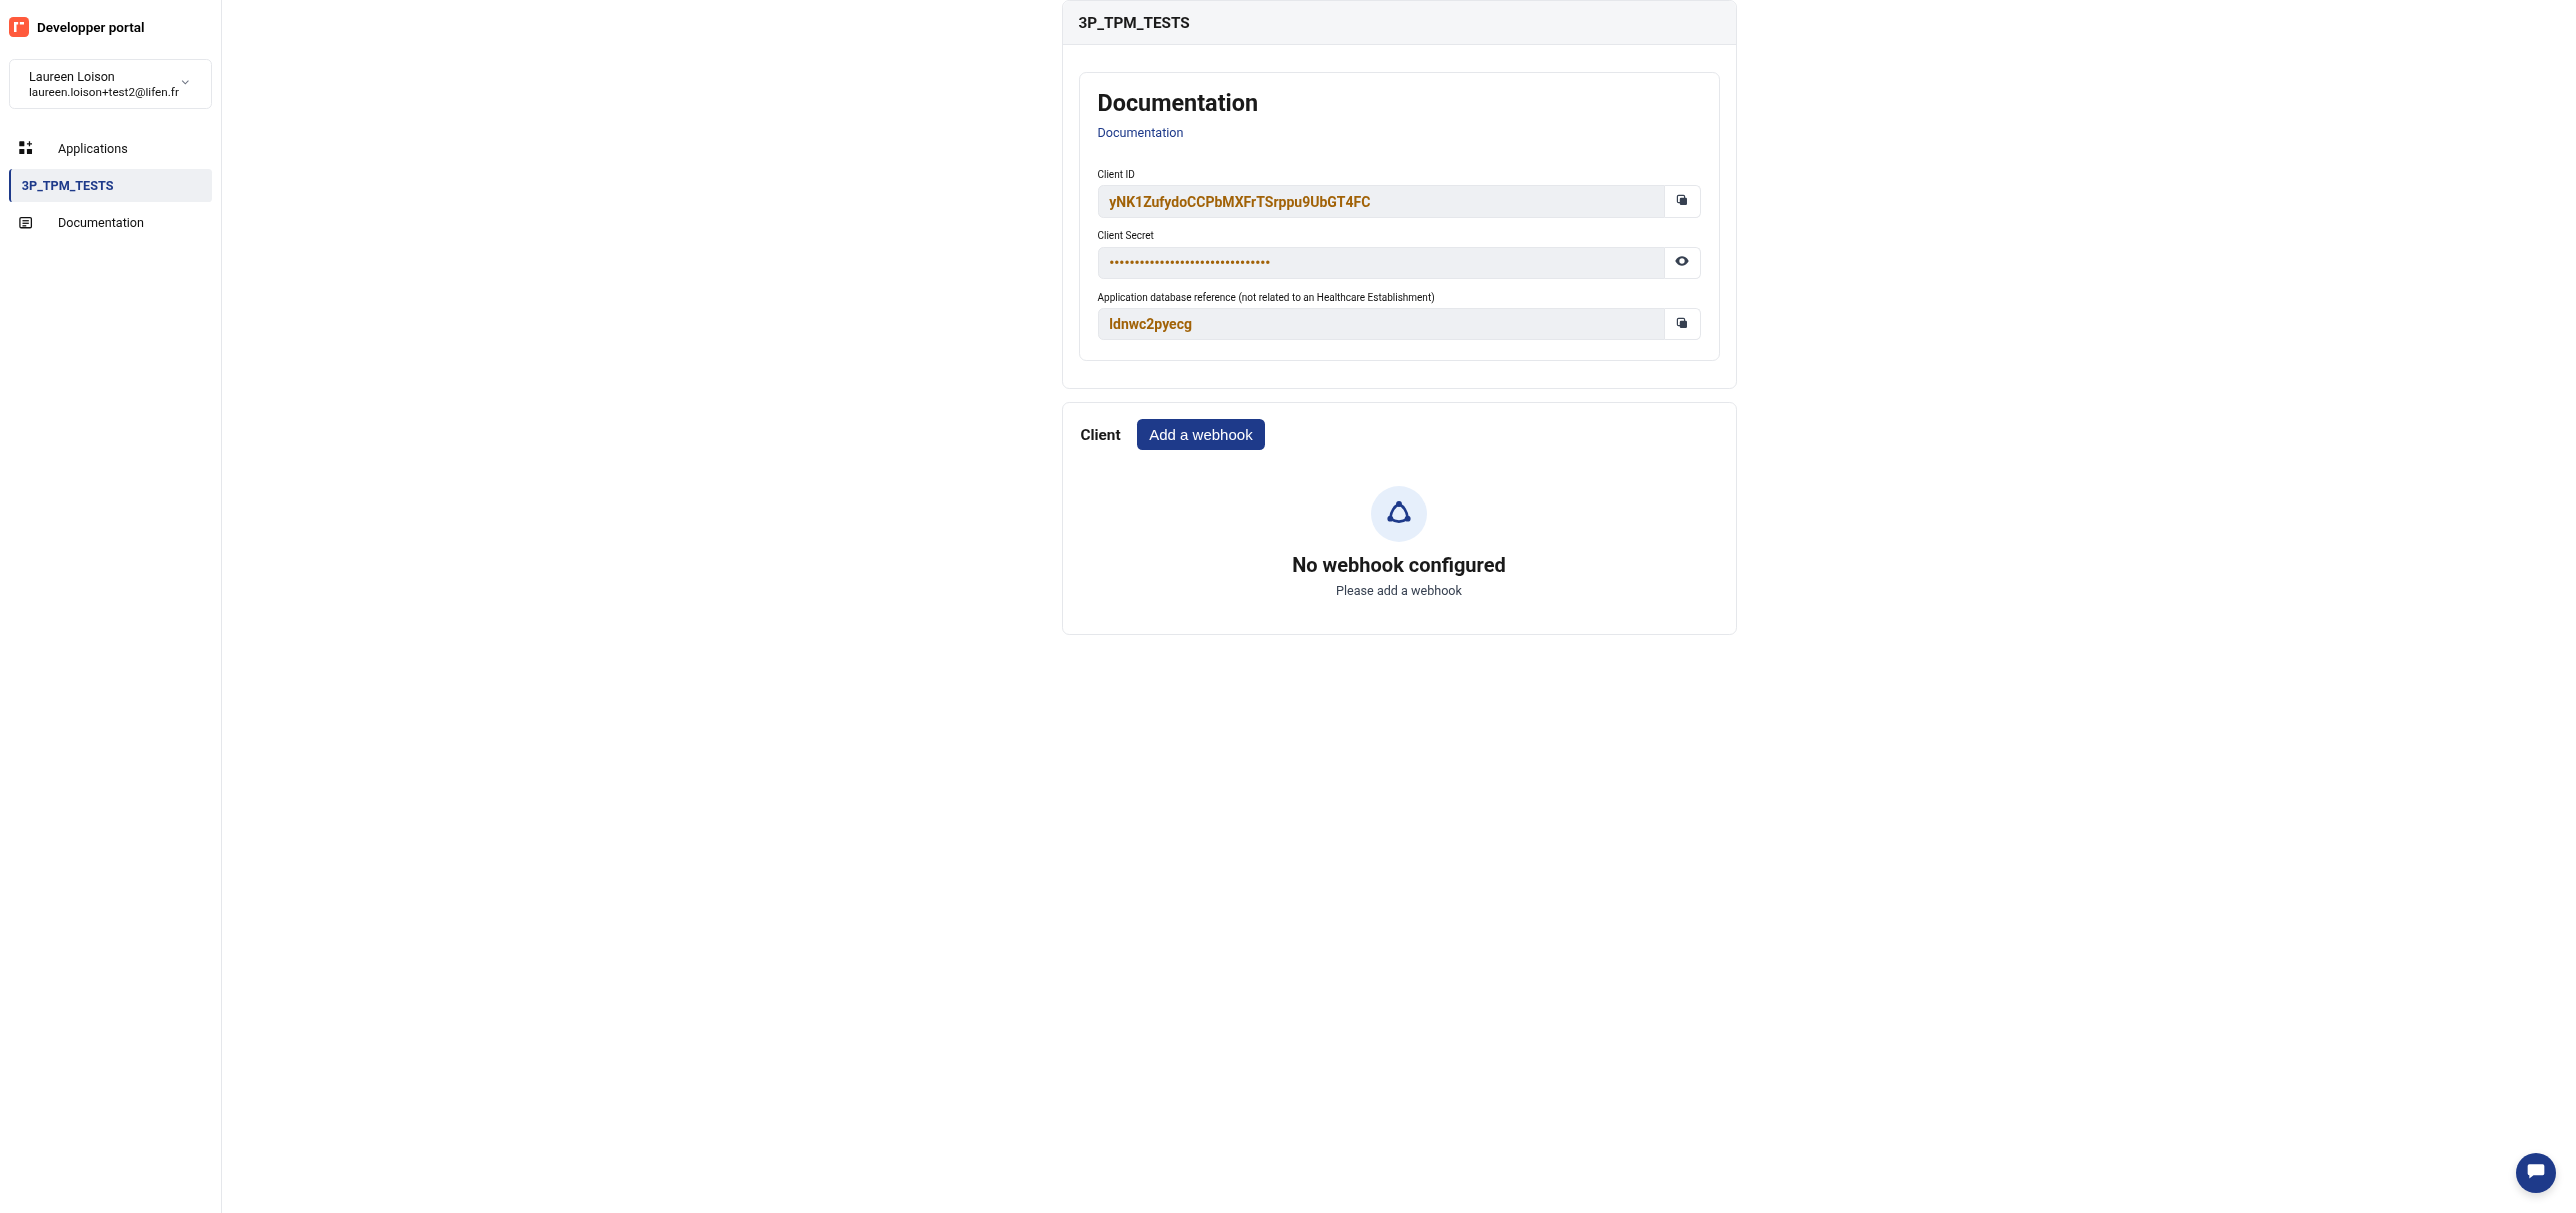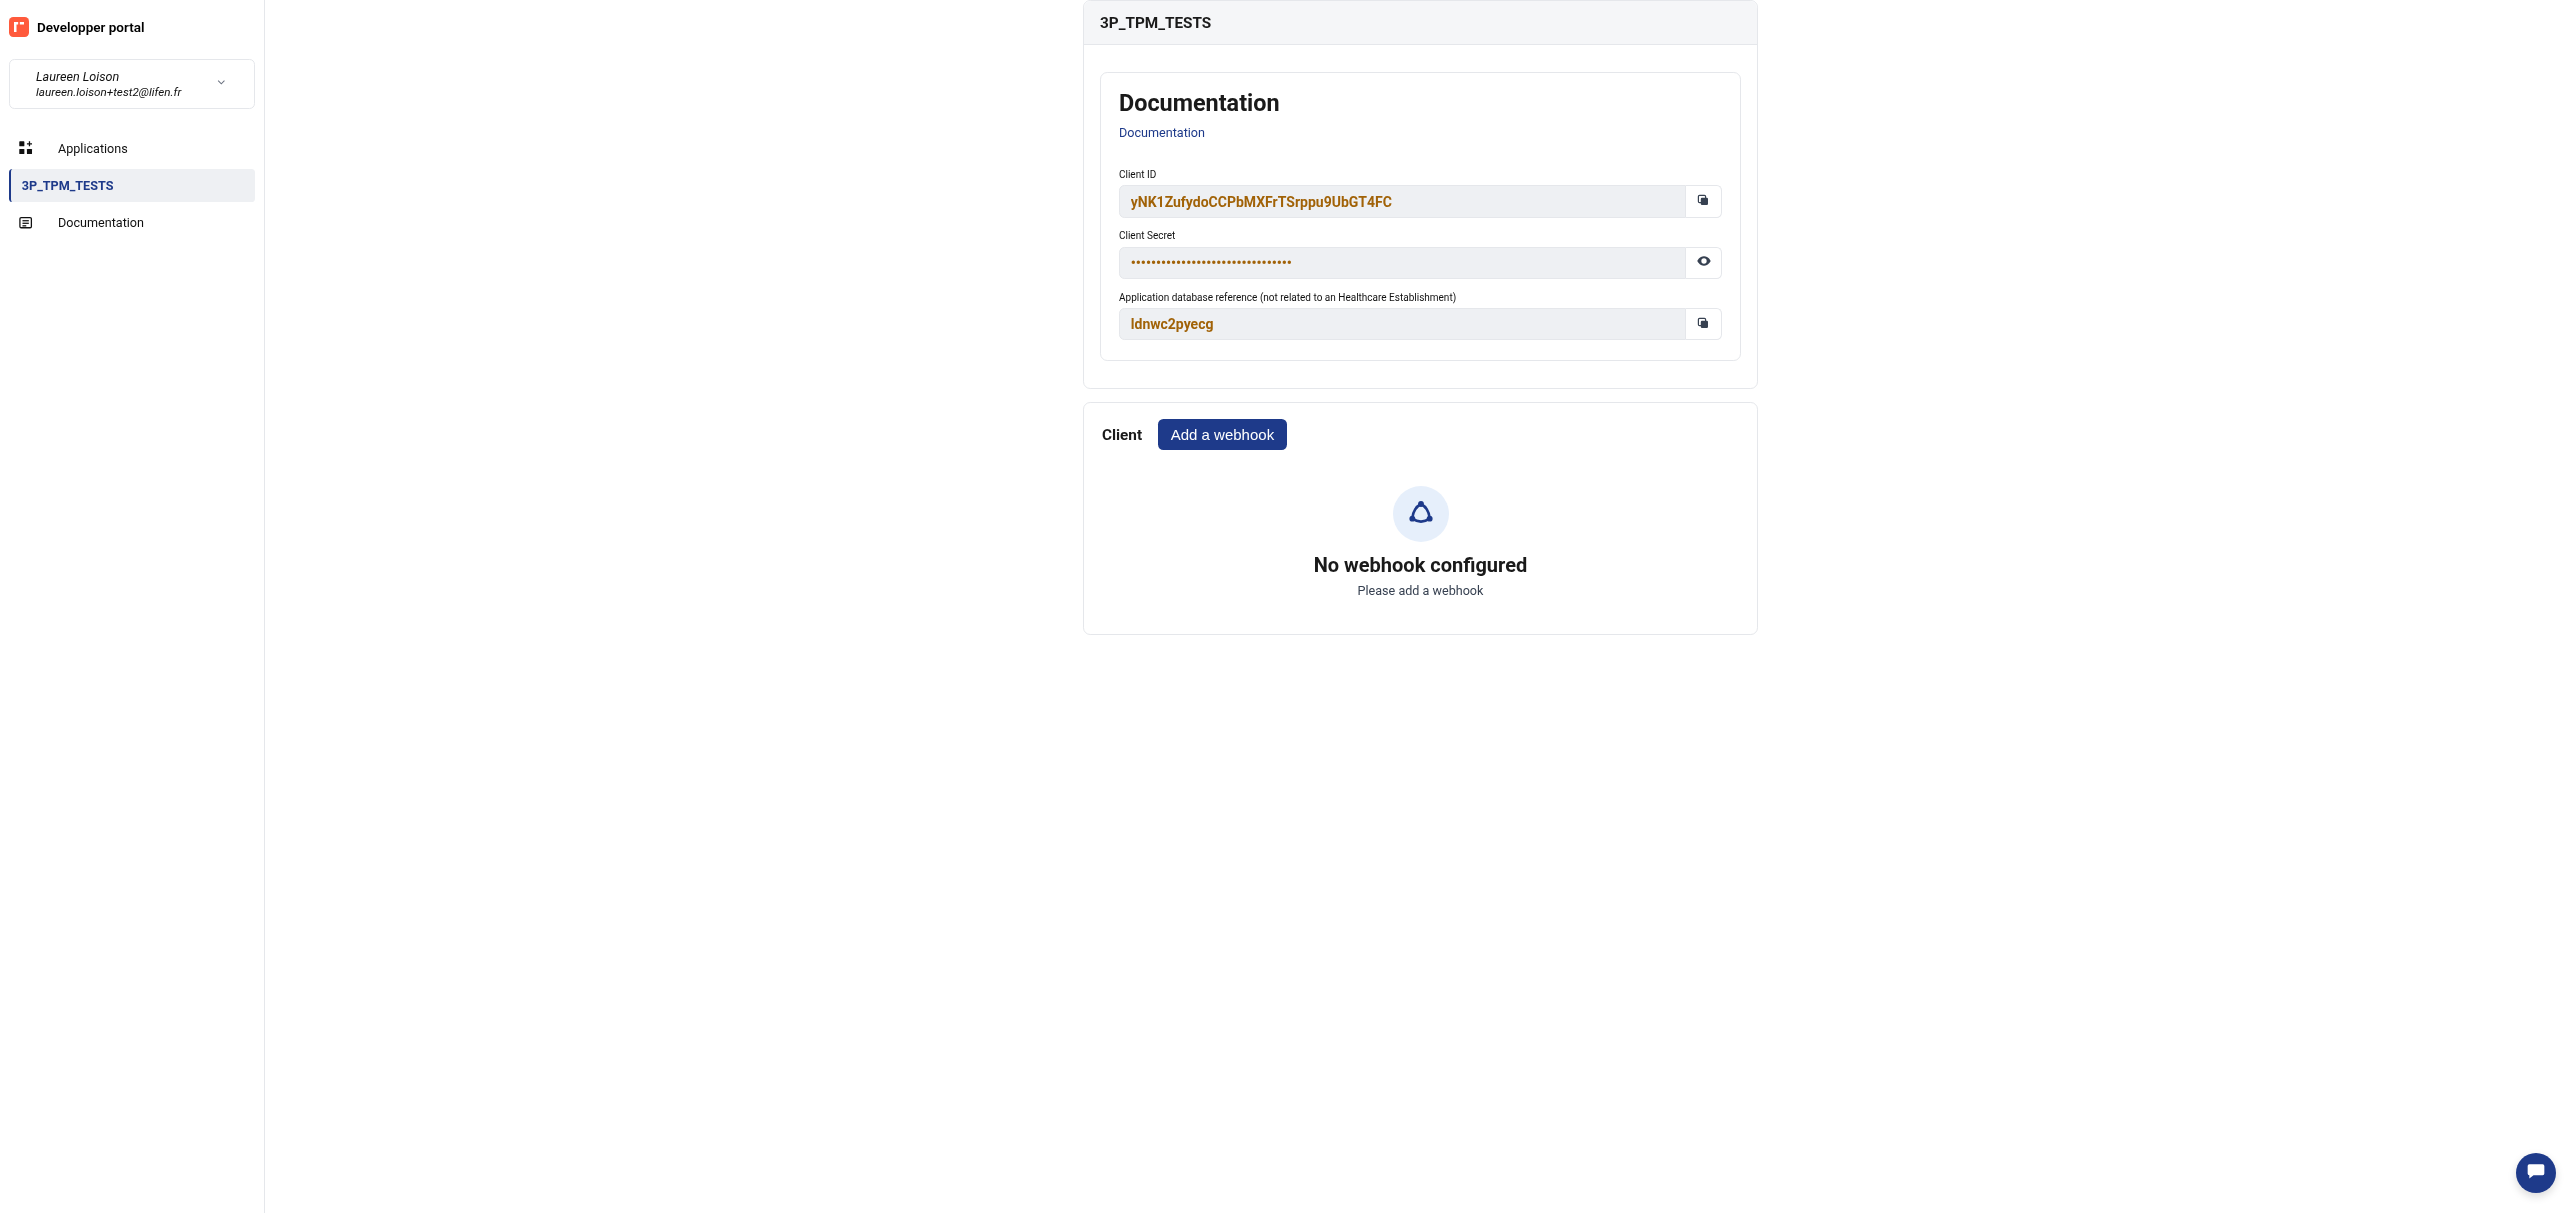--- a/index.html
+++ b/index.html
@@ -7,21 +7,21 @@
       padding: 0;
       box-sizing: border-box;
     }
     body {
       font-family: -apple-system, BlinkMacSystemFont, "Segoe UI", Roboto, Helvetica, Arial, sans-serif;
       background: #ffffff;
       color: #1a1a1a;
       display: flex;
     }
     .sidebar {
-      width: 265px;
+      width: 222px;
       min-height: 100vh;
       border-right: 0.9px solid #e5e7eb;
       padding: 12.6px 9px;
       background: #fff;
     }
     .brand {
       display: flex;
       align-items: center;
       gap: 8px;
       padding: 4.5px 0 10.8px 0;
@@ -31,28 +31,27 @@
       height: 20px;
     }
     .brand-title {
       font-size: 13.5px;
       font-weight: 600;
       color: #000;
     }
     .user-card {
       border: 0.9px solid #e5e7eb;
       border-radius: 5.4px;
-      padding: 9px 26px;
+      padding: 9px 19px;
       margin-top: 10.8px;
       margin-bottom: 21.6px;
       display: flex;
       align-items: center;
       justify-content: space-between;
       cursor: pointer;
-      font-style: italic;
     }
     .user-info {
       display: flex;
       flex-direction: column;
       gap: 1.8px;
     }
     .user-name {
       font-size: 12.6px;
       color: #111;
     }

